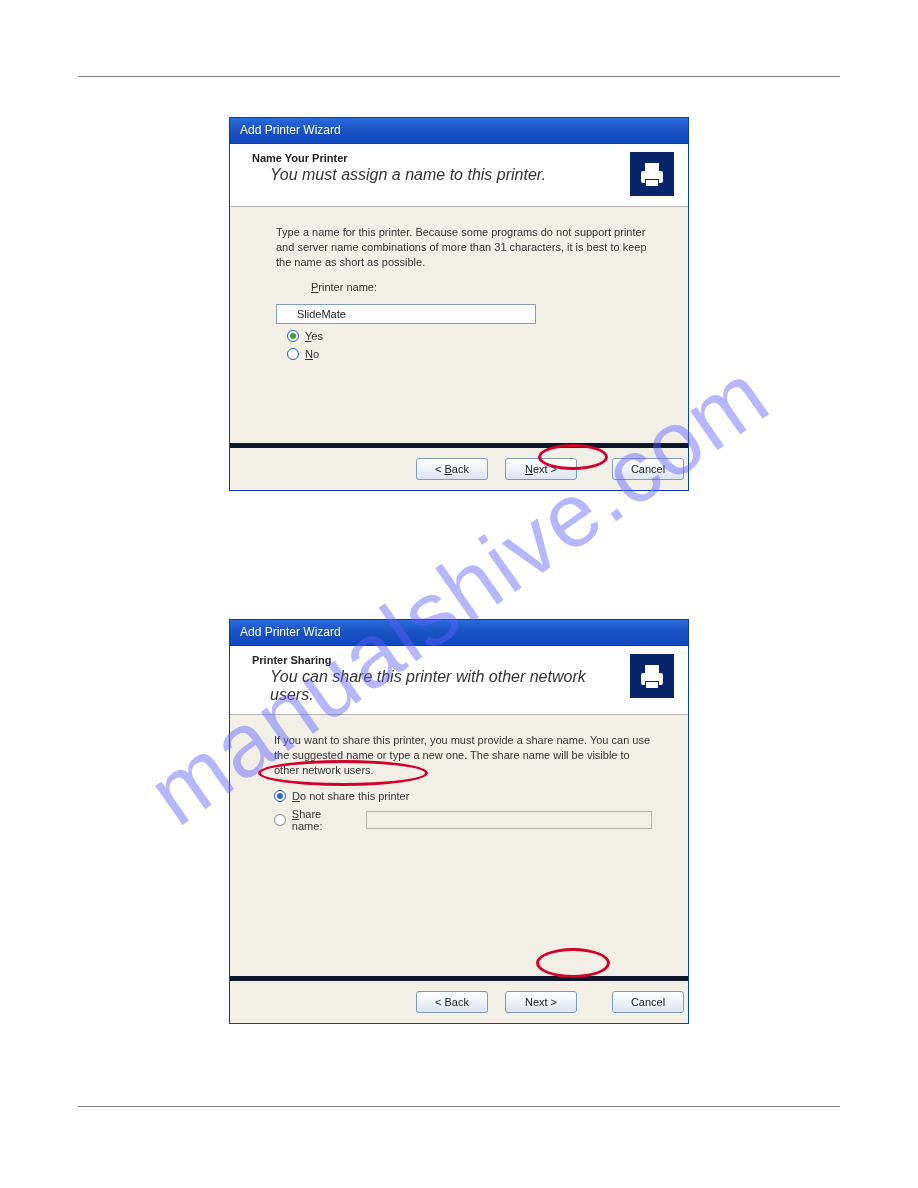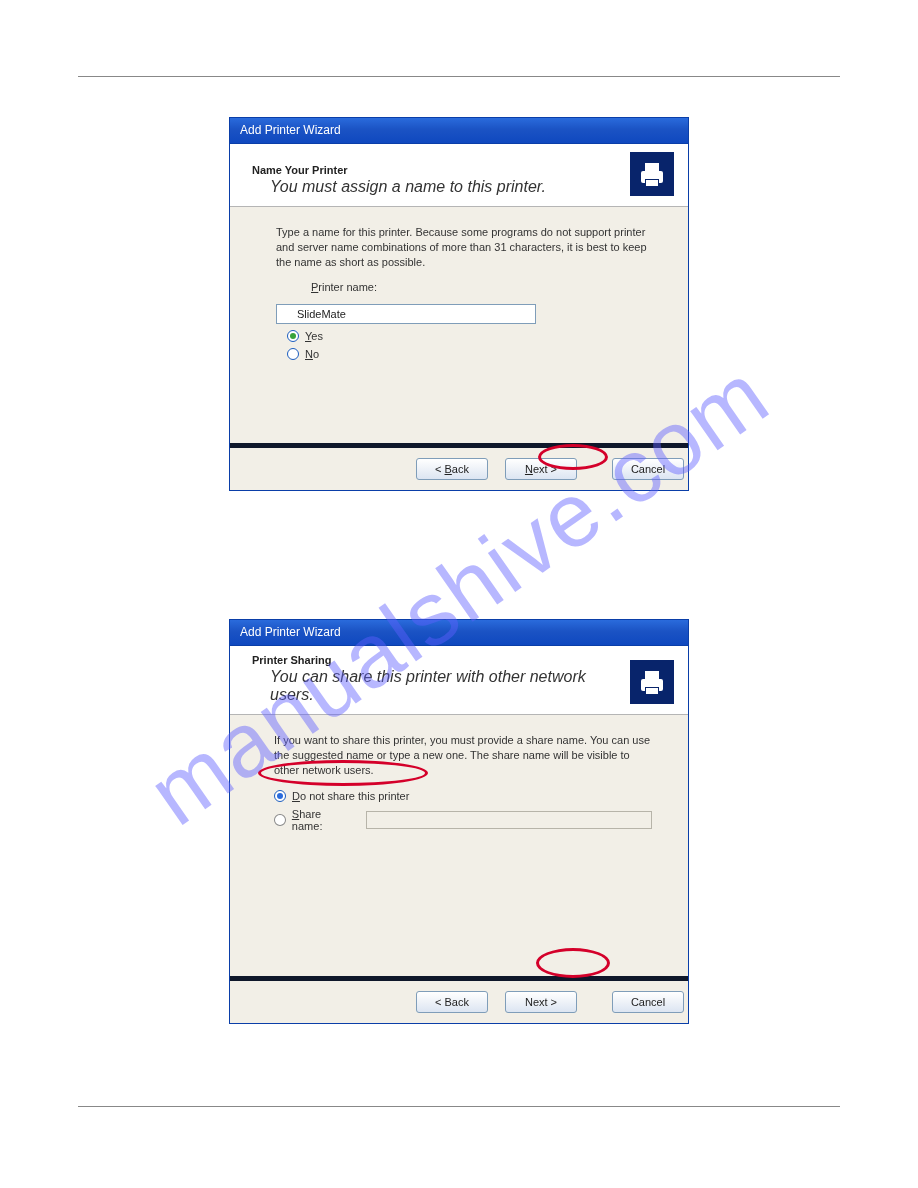--- a/index.html
+++ b/index.html
@@ -43,21 +43,21 @@
   .titlebar {
     background: linear-gradient(to bottom, #2a6bdc 0%, #1b53c4 45%, #0f48bf 100%);
     color: #fff;
     font-weight: normal;
     font-size: 12px;
     padding: 5px 10px 6px 10px;
     border-bottom: 1px solid #0a3ea8;
   }
   .header-band {
     display: flex;
-    align-items: flex-end;
+    align-items: flex-start;
     justify-content: space-between;
     background: #ffffff;
     border-bottom: 1px solid #b5b5b5;
     padding: 8px 14px 10px 22px;
   }
   .header-text h3 {
     margin: 0 0 2px 0;
     font-size: 11px;
     font-weight: bold;
     color: #222;

